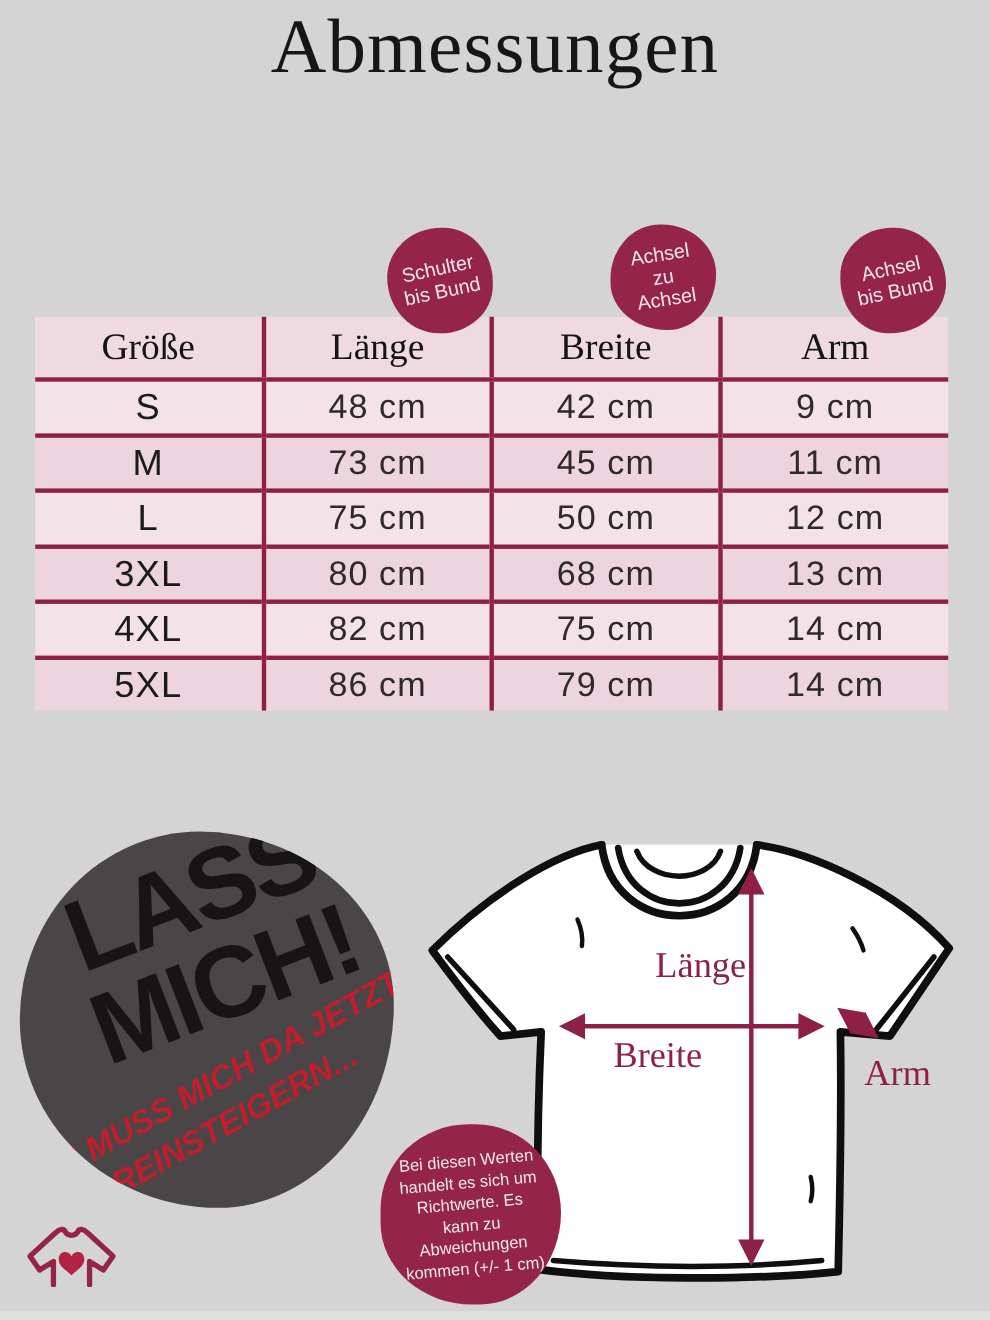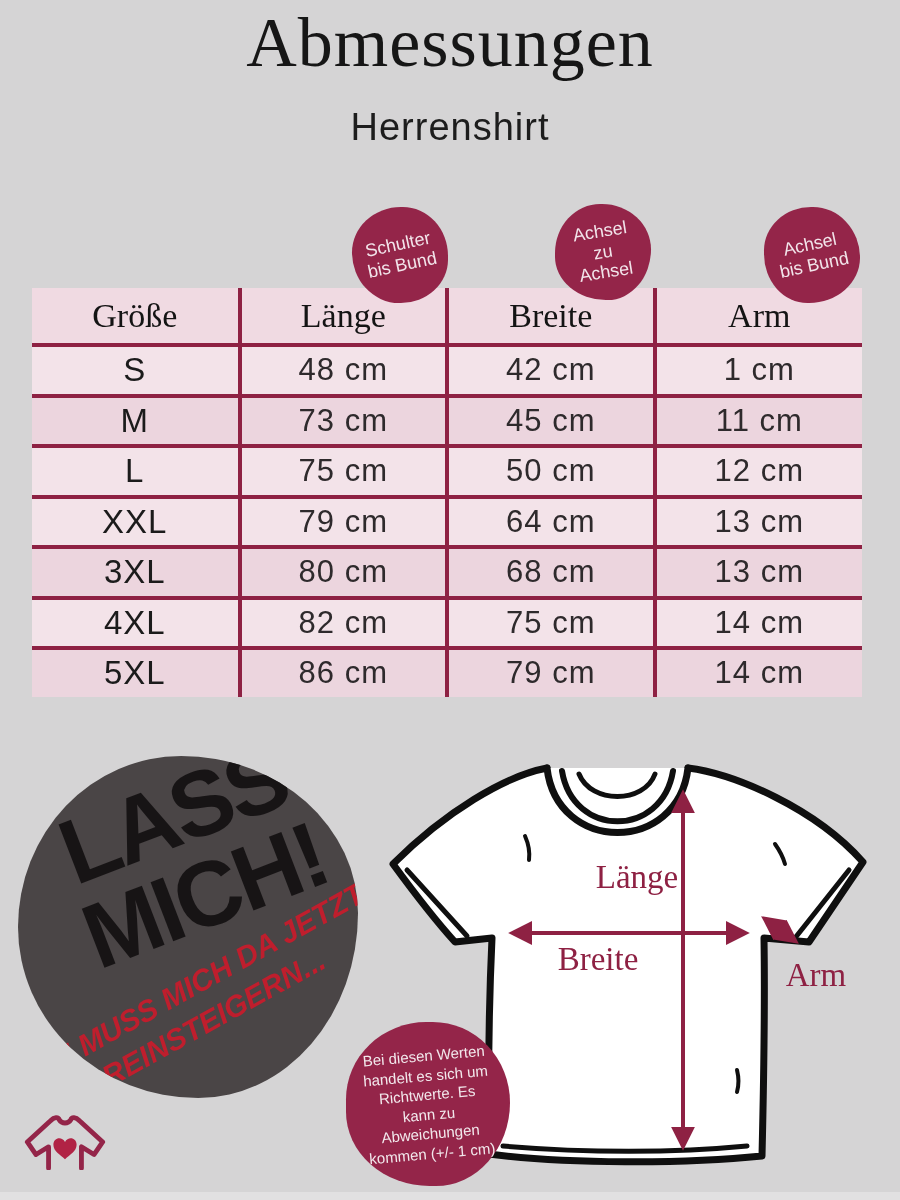--- a/index.html
+++ b/index.html
@@ -66,21 +66,20 @@
   
   .logo{position:absolute;left:24px;top:1112px;width:82px;height:58px;z-index:2;}
   .bottom-strip{position:absolute;left:0;bottom:0;width:100%;height:8px;background:#e1e0e1;}
 </style>
 </head>
 <body>
 
 <div class="canvas">
 
   <div class="title">Abmessungen</div>
-  <div class="subtitle">Herrenshirt</div>
 
   <div class="badge badge1">
     <div class="blob-txt">
       <span>Schulter</span>
       <span>bis Bund</span>
     </div>
   </div>
   <div class="badge badge2">
     <div class="blob-txt">
       <span>Achsel</span>
@@ -102,39 +101,33 @@
         <th>Länge</th>
         <th>Breite</th>
         <th>Arm</th>
       </tr>
     </thead>
     <tbody>
         <tr class="light">
           <td>S</td>
           <td>48 cm</td>
           <td>42 cm</td>
-          <td>1 cm</td>
+          <td>9 cm</td>
         </tr>
         <tr class="dark">
           <td>M</td>
           <td>73 cm</td>
           <td>45 cm</td>
           <td>11 cm</td>
         </tr>
         <tr class="light">
           <td>L</td>
           <td>75 cm</td>
           <td>50 cm</td>
           <td>12 cm</td>
-        </tr>
-        <tr class="light">
-          <td>XXL</td>
-          <td>79 cm</td>
-          <td>64 cm</td>
-          <td>13 cm</td>
         </tr>
         <tr class="dark">
           <td>3XL</td>
           <td>80 cm</td>
           <td>68 cm</td>
           <td>13 cm</td>
         </tr>
         <tr class="light">
           <td>4XL</td>
           <td>82 cm</td>

